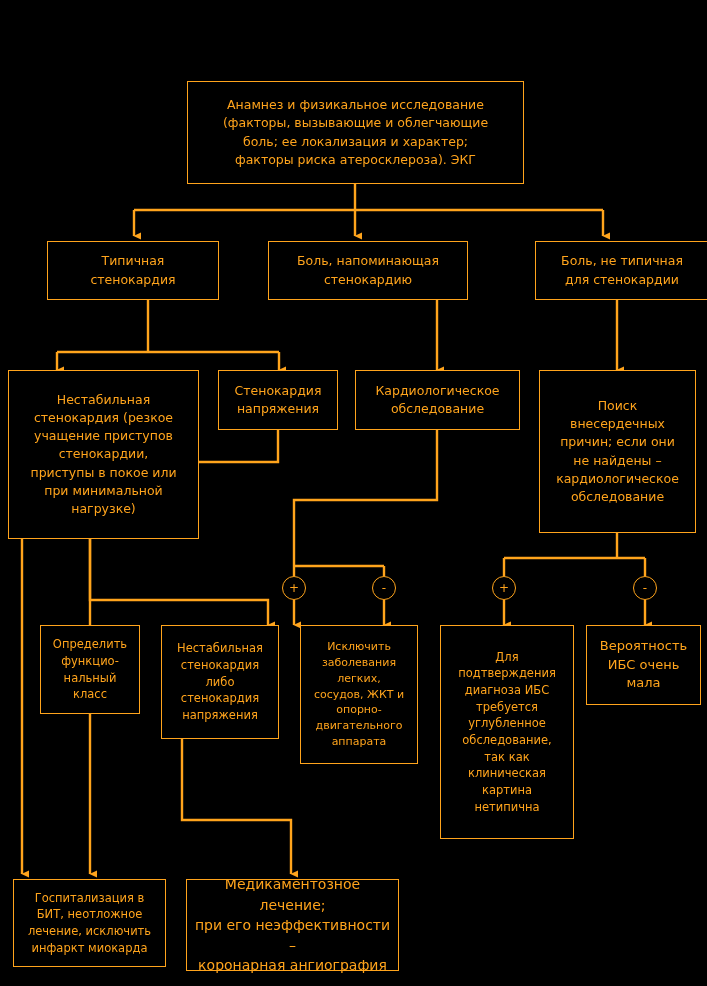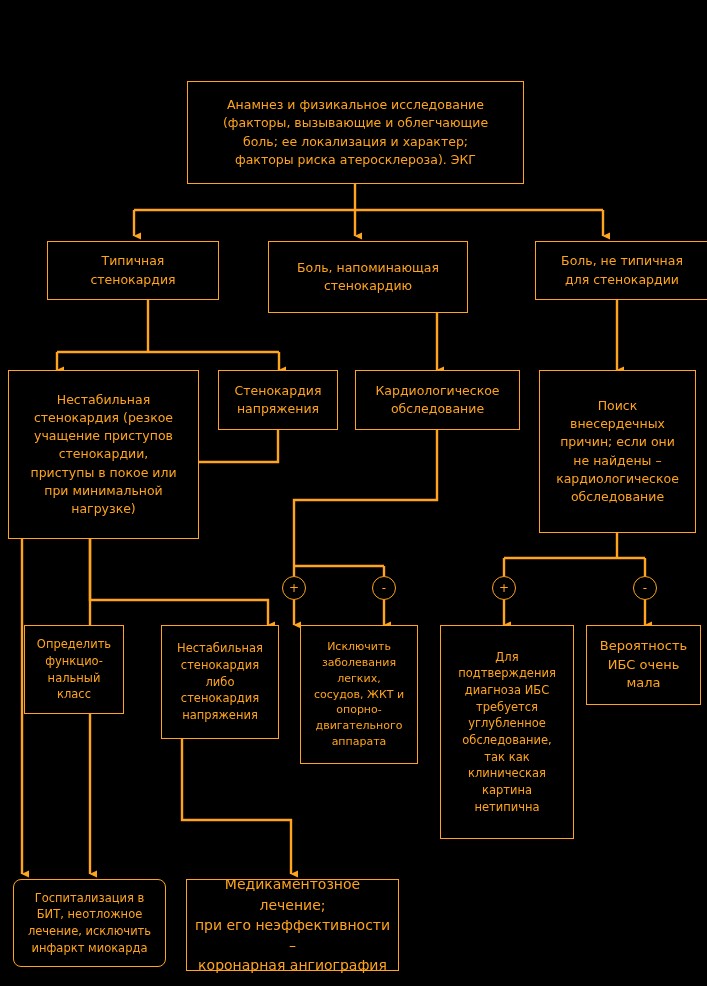--- a/index.html
+++ b/index.html
@@ -134,21 +134,21 @@
     <span class="txt">Анамнез и физикальное исследование
 (факторы, вызывающие и облегчающие
 боль; ее локализация и характер;
 факторы риска атеросклероза).  ЭКГ</span>
   </div>
 
   <div class="node" style="left:47px; top:241px; width:172px; height:59px;">
     <span class="txt">Типичная
 стенокардия</span>
   </div>
-  <div class="node" style="left:268px; top:241px; width:200px; height:72px;">
+  <div class="node" style="left:268px; top:241px; width:200px; height:59px;">
     <span class="txt">Боль, напоминающая
 стенокардию</span>
   </div>
   <div class="node" style="left:516px; top:241px; width:174px; height:59px;margin-left:19px;">
     <span class="txt">Боль, не типичная
 для стенокардии</span>
   </div>
 
   <div class="node" style="left:8px; top:370px; width:191px; height:169px;">
     <span class="txt">Нестабильная
@@ -182,21 +182,21 @@
   <div class="circ" style="left:372px; top:576px;">
     <span>-</span>
   </div>
   <div class="circ" style="left:492px; top:576px;">
     <span>+</span>
   </div>
   <div class="circ" style="left:633px; top:576px;">
     <span>-</span>
   </div>
 
-  <div class="node" style="left:24px; top:625px; width:100px; height:89px; font-size:11.5px;">
+  <div class="node" style="left:40px; top:625px; width:100px; height:89px; font-size:11.5px;">
     <span class="txt">Определить
 функцио-
 нальный
 класс</span>
   </div>
   <div class="node" style="left:161px; top:625px; width:118px; height:114px; font-size:11.5px;">
     <span class="txt">Нестабильная
 стенокардия
 либо
 стенокардия
@@ -222,21 +222,21 @@
 клиническая
 картина
 нетипична</span>
   </div>
   <div class="node" style="left:586px; top:625px; width:115px; height:80px; font-size:13px;">
     <span class="txt">Вероятность
 ИБС очень
 мала</span>
   </div>
 
-  <div class="node" style="left:13px; top:879px; width:153px; height:88px; font-size:11.5px;border-radius:8px;">
+  <div class="node" style="left:13px; top:879px; width:153px; height:88px; font-size:11.5px;">
     <span class="txt">Госпитализация в
 БИТ, неотложное
 лечение, исключить
 инфаркт миокарда</span>
   </div>
   <div class="node" style="left:186px; top:879px; width:213px; height:92px; font-size:14px;">
     <span class="txt">Медикаментозное лечение;
 при его неэффективности –
 коронарная ангиография</span>
   </div>

